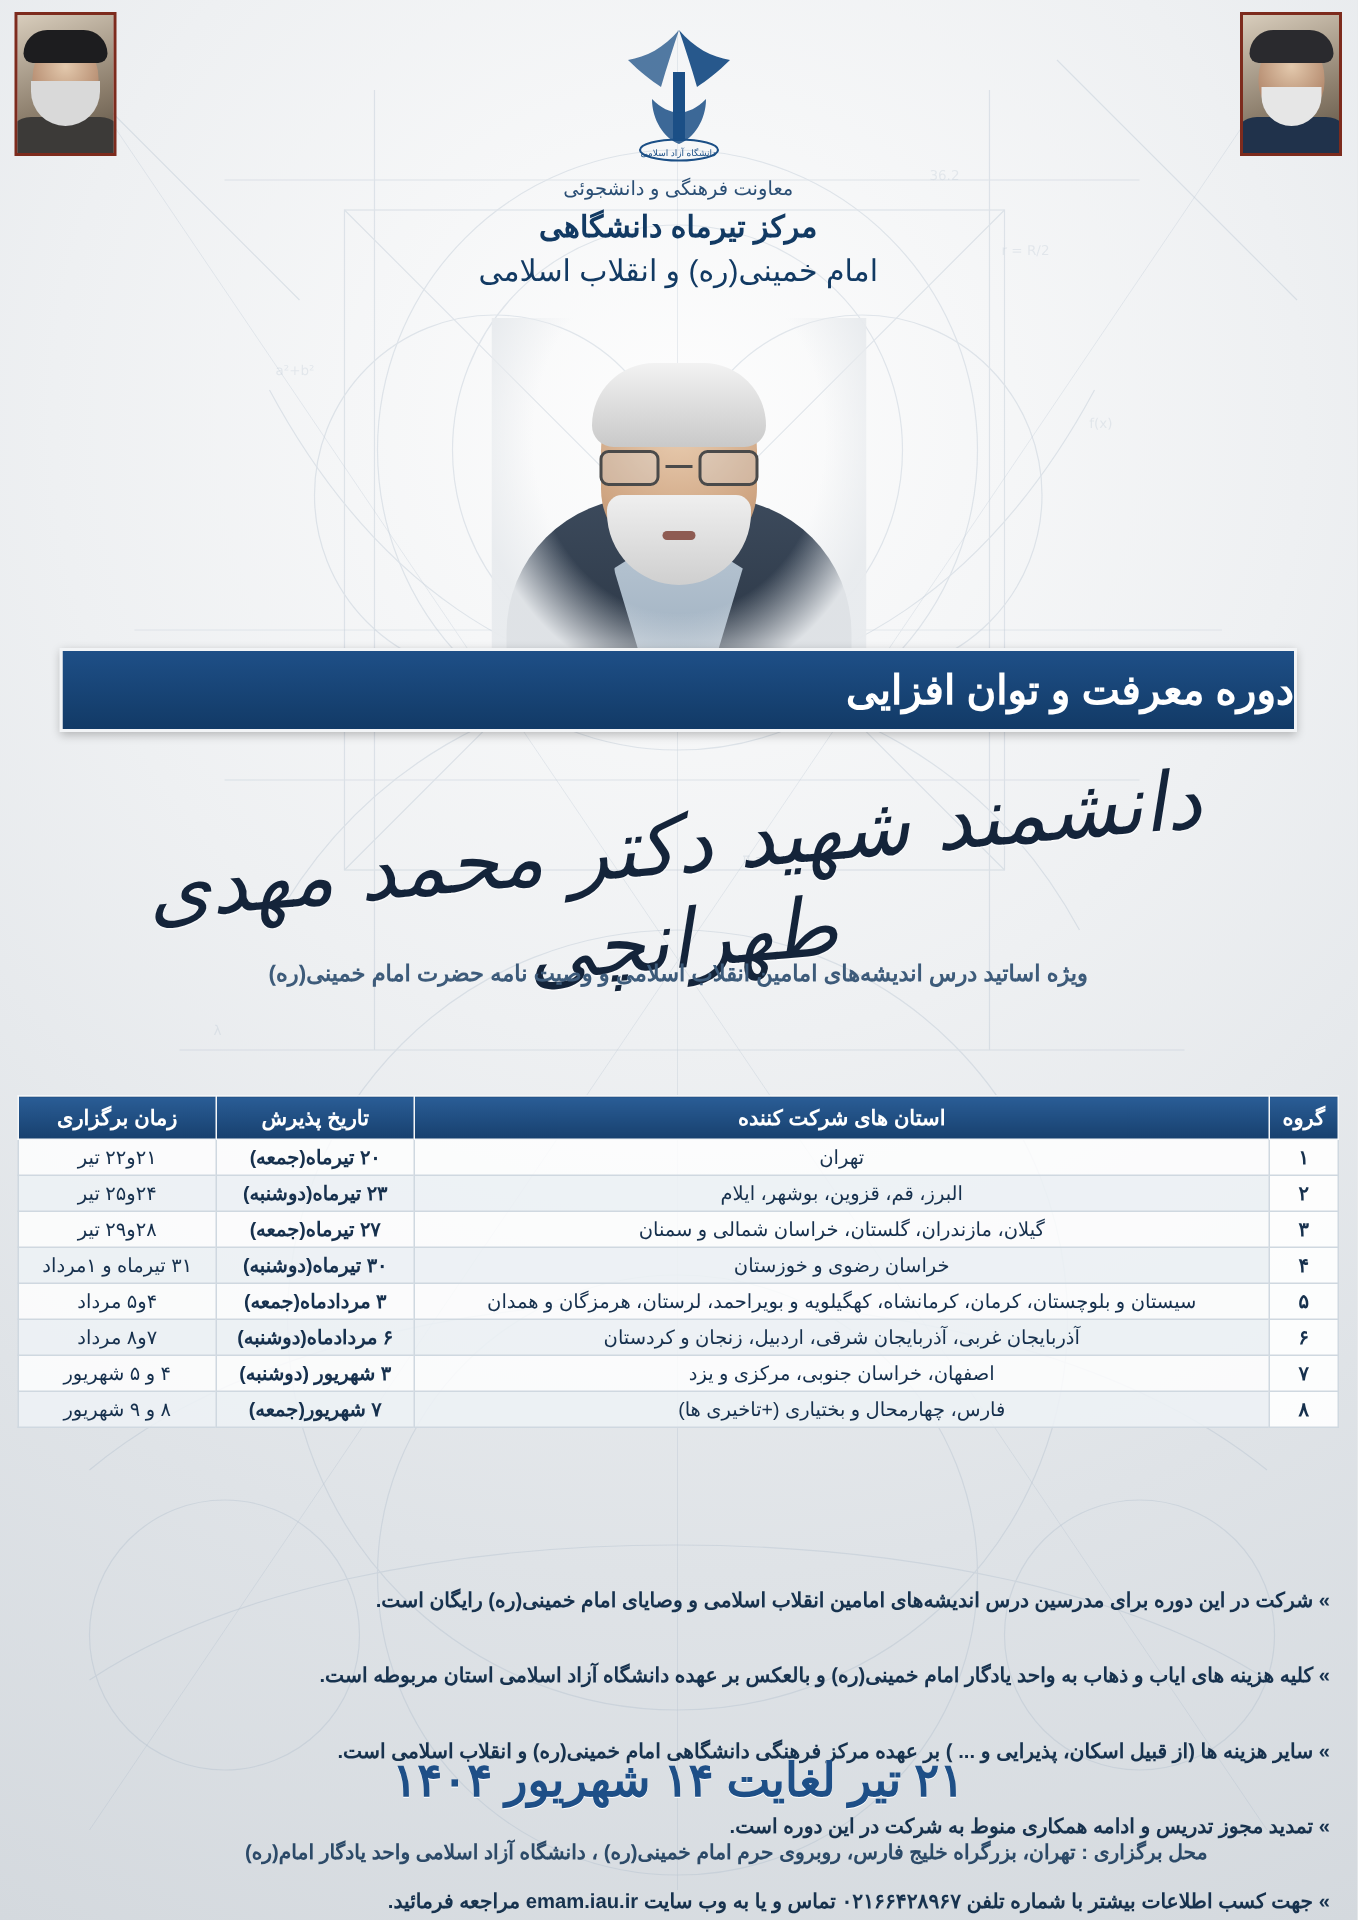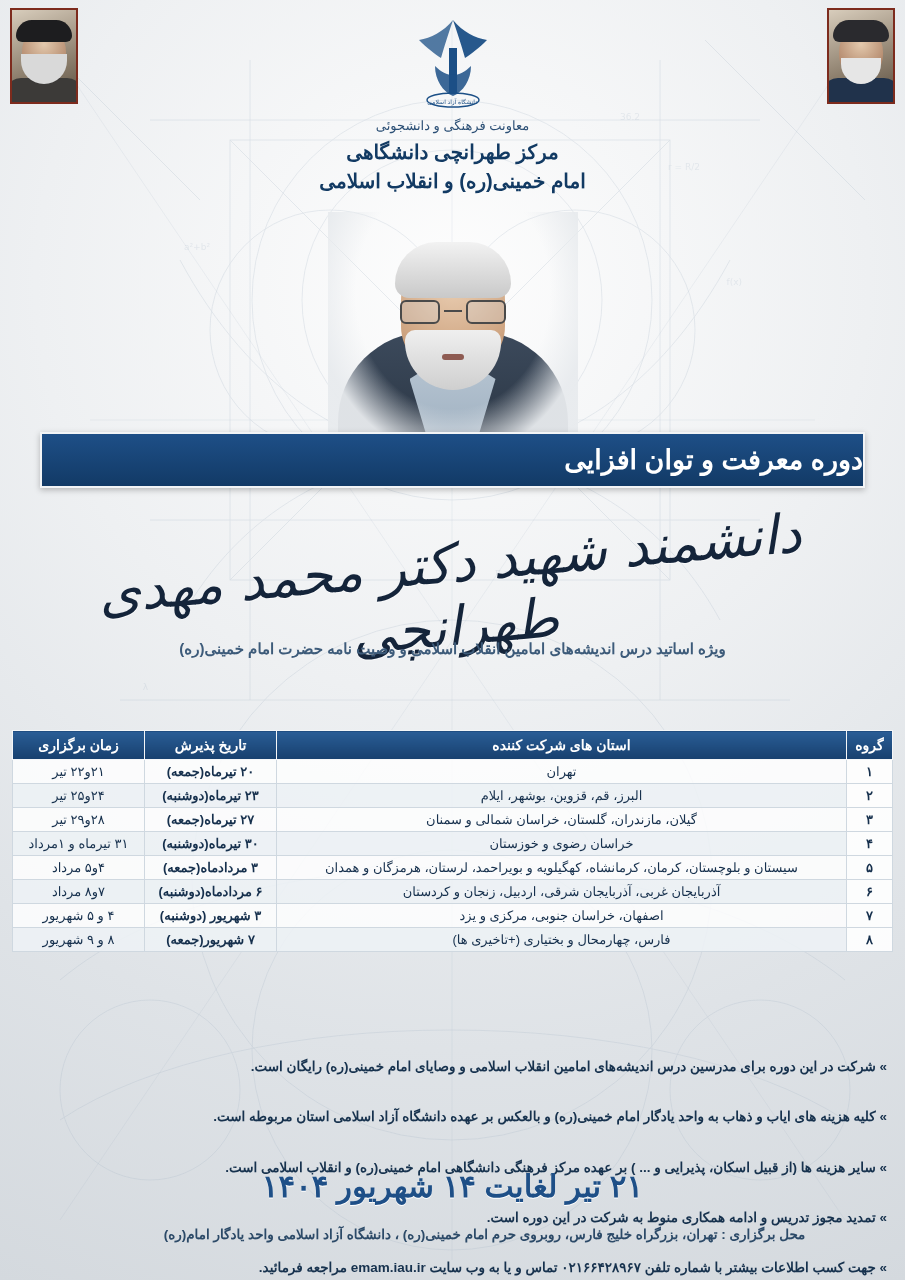--- a/index.html
+++ b/index.html
@@ -67,21 +67,21 @@
   .logo .logo-caption {
     font-size: 6px; color:#1b4f86; margin-top:-12px; letter-spacing:0;
   }
 
   .org-lines {
     position:absolute; top: 118px; left:0; right:0;
     text-align:center; color:#123a63;
   }
   .org-lines .l1 { font-size: 13px; color:#2b4f75; margin-bottom: 5px; }
   .org-lines .l2 { font-size: 20px; font-weight: bold; color:#123a63; line-height:1.45; }
-  .org-lines .l3 { font-size: 20px; font-weight: bold; color:#123a63; line-height:1.45; }
+  .org-lines .l3 { font-size: 20px; font-weight: normal; color:#123a63; line-height:1.45; }
 
   
   .speaker {
     position:absolute; top: 212px; left:50%; transform:translateX(-50%);
     width: 250px; height: 230px;
     overflow:hidden;
   }
   .sp-shade {
     position:absolute; inset:0;
     background: radial-gradient(ellipse at 50% 35%, rgba(255,255,255,0) 55%, rgba(232,235,238,0.95) 78%);
@@ -275,21 +275,21 @@
         <path d="M44 34 h8 v46 h-8 Z"></path>
         <path d="M30 52 c0 14 8 26 18 30 10 -4 18 -16 18 -30 -6 6 -12 9 -18 9 -6 0 -12 -3 -18 -9 Z" opacity="0.85"></path>
       </g>
       <ellipse cx="48" cy="86" rx="26" ry="7" fill="none" stroke="#1b4f86" stroke-width="1.4"></ellipse>
     </svg>
     <div class="logo-caption">دانشگاه آزاد اسلامی</div>
   </div>
 
   <div class="org-lines">
     <div class="l1">معاونت فرهنگی و دانشجوئی</div>
-    <div class="l2">مرکز طهرانچی دانشگاهی</div>
+    <div class="l2">مرکز تیرماه دانشگاهی</div>
     <div class="l3">امام خمینی(ره) و انقلاب اسلامی</div>
   </div>
 
   <div class="speaker">
     <div class="sp-body"></div>
     <div class="sp-shirt"></div>
     <div class="sp-neck"></div>
     <div class="sp-head"></div>
     <div class="sp-beard"></div>
     <div class="sp-mouth"></div>

